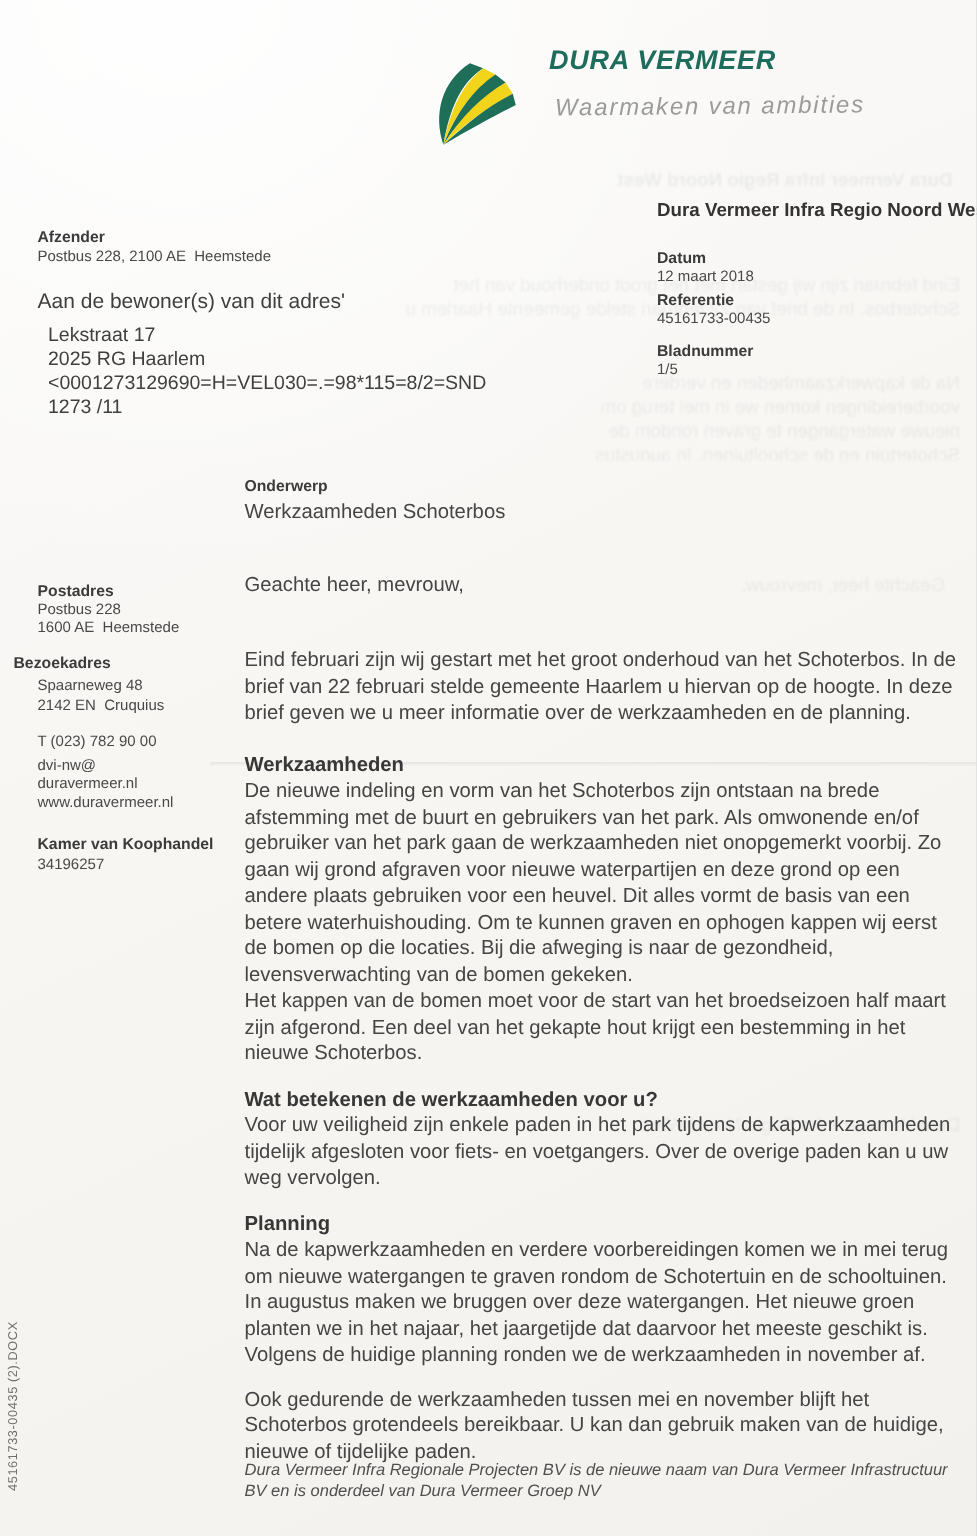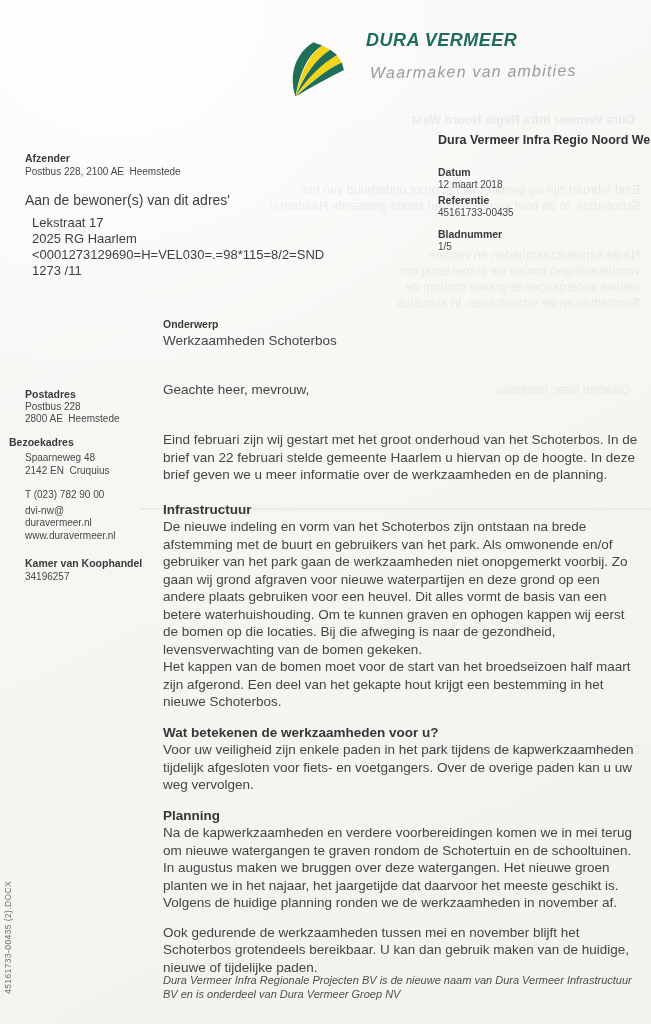--- a/index.html
+++ b/index.html
@@ -116,21 +116,21 @@
   <div class="abs" style="left:25px;top:192px;">
     <div class="recipient-intro">Aan de bewoner(s) van dit adres'</div>
     <div class="recipient-line">Lekstraat 17</div>
     <div class="recipient-line">2025 RG Haarlem</div>
     <div class="recipient-line">&lt;0001273129690=H=VEL030=.=98*115=8/2=SND</div>
     <div class="recipient-line">1273 /11</div>
   </div>
 
   <div class="abs small-label" style="left:25px;top:388px;">Postadres</div>
   <div class="abs small-text" style="left:25px;top:400px;">Postbus 228</div>
-  <div class="abs small-text" style="left:25px;top:412px;">2800 AE  Heemstede</div>
+  <div class="abs small-text" style="left:25px;top:412px;">1600 AE  Heemstede</div>
 
   <div class="abs small-label" style="left:9px;top:436px;">Bezoekadres</div>
   <div class="abs small-text" style="left:25px;top:451px;">Spaarneweg 48</div>
   <div class="abs small-text" style="left:25px;top:464px;">2142 EN  Cruquius</div>
 
   <div class="abs small-text" style="left:25px;top:488px;">T (023) 782 90 00</div>
 
   <div class="abs small-text" style="left:25px;top:504px;text-align:right;">dvi-nw@</div>
   <div class="abs small-text" style="left:25px;top:516px;">duravermeer.nl</div>
   <div class="abs small-text" style="left:25px;top:529px;">www.duravermeer.nl</div>
@@ -139,21 +139,21 @@
   <div class="abs small-text" style="left:25px;top:570px;">34196257</div>
 
   <div class="letter">
     <div class="onderwerp-label">Onderwerp</div>
     <p class="onderwerp-value">Werkzaamheden Schoterbos</p>
 
     <p class="salutation">Geachte heer, mevrouw,</p>
 
     <p class="intro-par">Eind februari zijn wij gestart met het groot onderhoud van het Schoterbos. In de brief van 22 februari stelde gemeente Haarlem u hiervan op de hoogte. In deze brief geven we u meer informatie over de werkzaamheden en de planning.</p>
 
-    <div class="sec-h">Infrastructuur</div>
+    <div class="sec-h">Werkzaamheden</div>
     <p>De nieuwe indeling en vorm van het Schoterbos zijn ontstaan na brede afstemming met de buurt en gebruikers van het park. Als omwonende en/of gebruiker van het park gaan de werkzaamheden niet onopgemerkt voorbij. Zo gaan wij grond afgraven voor nieuwe waterpartijen en deze grond op een andere plaats gebruiken voor een heuvel. Dit alles vormt de basis van een betere waterhuishouding. Om te kunnen graven en ophogen kappen wij eerst de bomen op die locaties. Bij die afweging is naar de gezondheid, levensverwachting van de bomen gekeken.</p>
     <p class="gap-after">Het kappen van de bomen moet voor de start van het broedseizoen half maart zijn afgerond. Een deel van het gekapte hout krijgt een bestemming in het nieuwe Schoterbos.</p>
 
     <div class="sec-h">Wat betekenen de werkzaamheden voor u?</div>
     <p class="gap-after">Voor uw veiligheid zijn enkele paden in het park tijdens de kapwerkzaamheden tijdelijk afgesloten voor fiets- en voetgangers. Over de overige paden kan u uw weg vervolgen.</p>
 
     <div class="sec-h">Planning</div>
     <p>Na de kapwerkzaamheden en verdere voorbereidingen komen we in mei terug om nieuwe watergangen te graven rondom de Schotertuin en de schooltuinen. In augustus maken we bruggen over deze watergangen. Het nieuwe groen planten we in het najaar, het jaargetijde dat daarvoor het meeste geschikt is. Volgens de huidige planning ronden we de werkzaamheden in november af.</p>
     <p class="gap-before">Ook gedurende de werkzaamheden tussen mei en november blijft het Schoterbos grotendeels bereikbaar. U kan dan gebruik maken van de huidige, nieuwe of tijdelijke paden.</p>
   </div>

